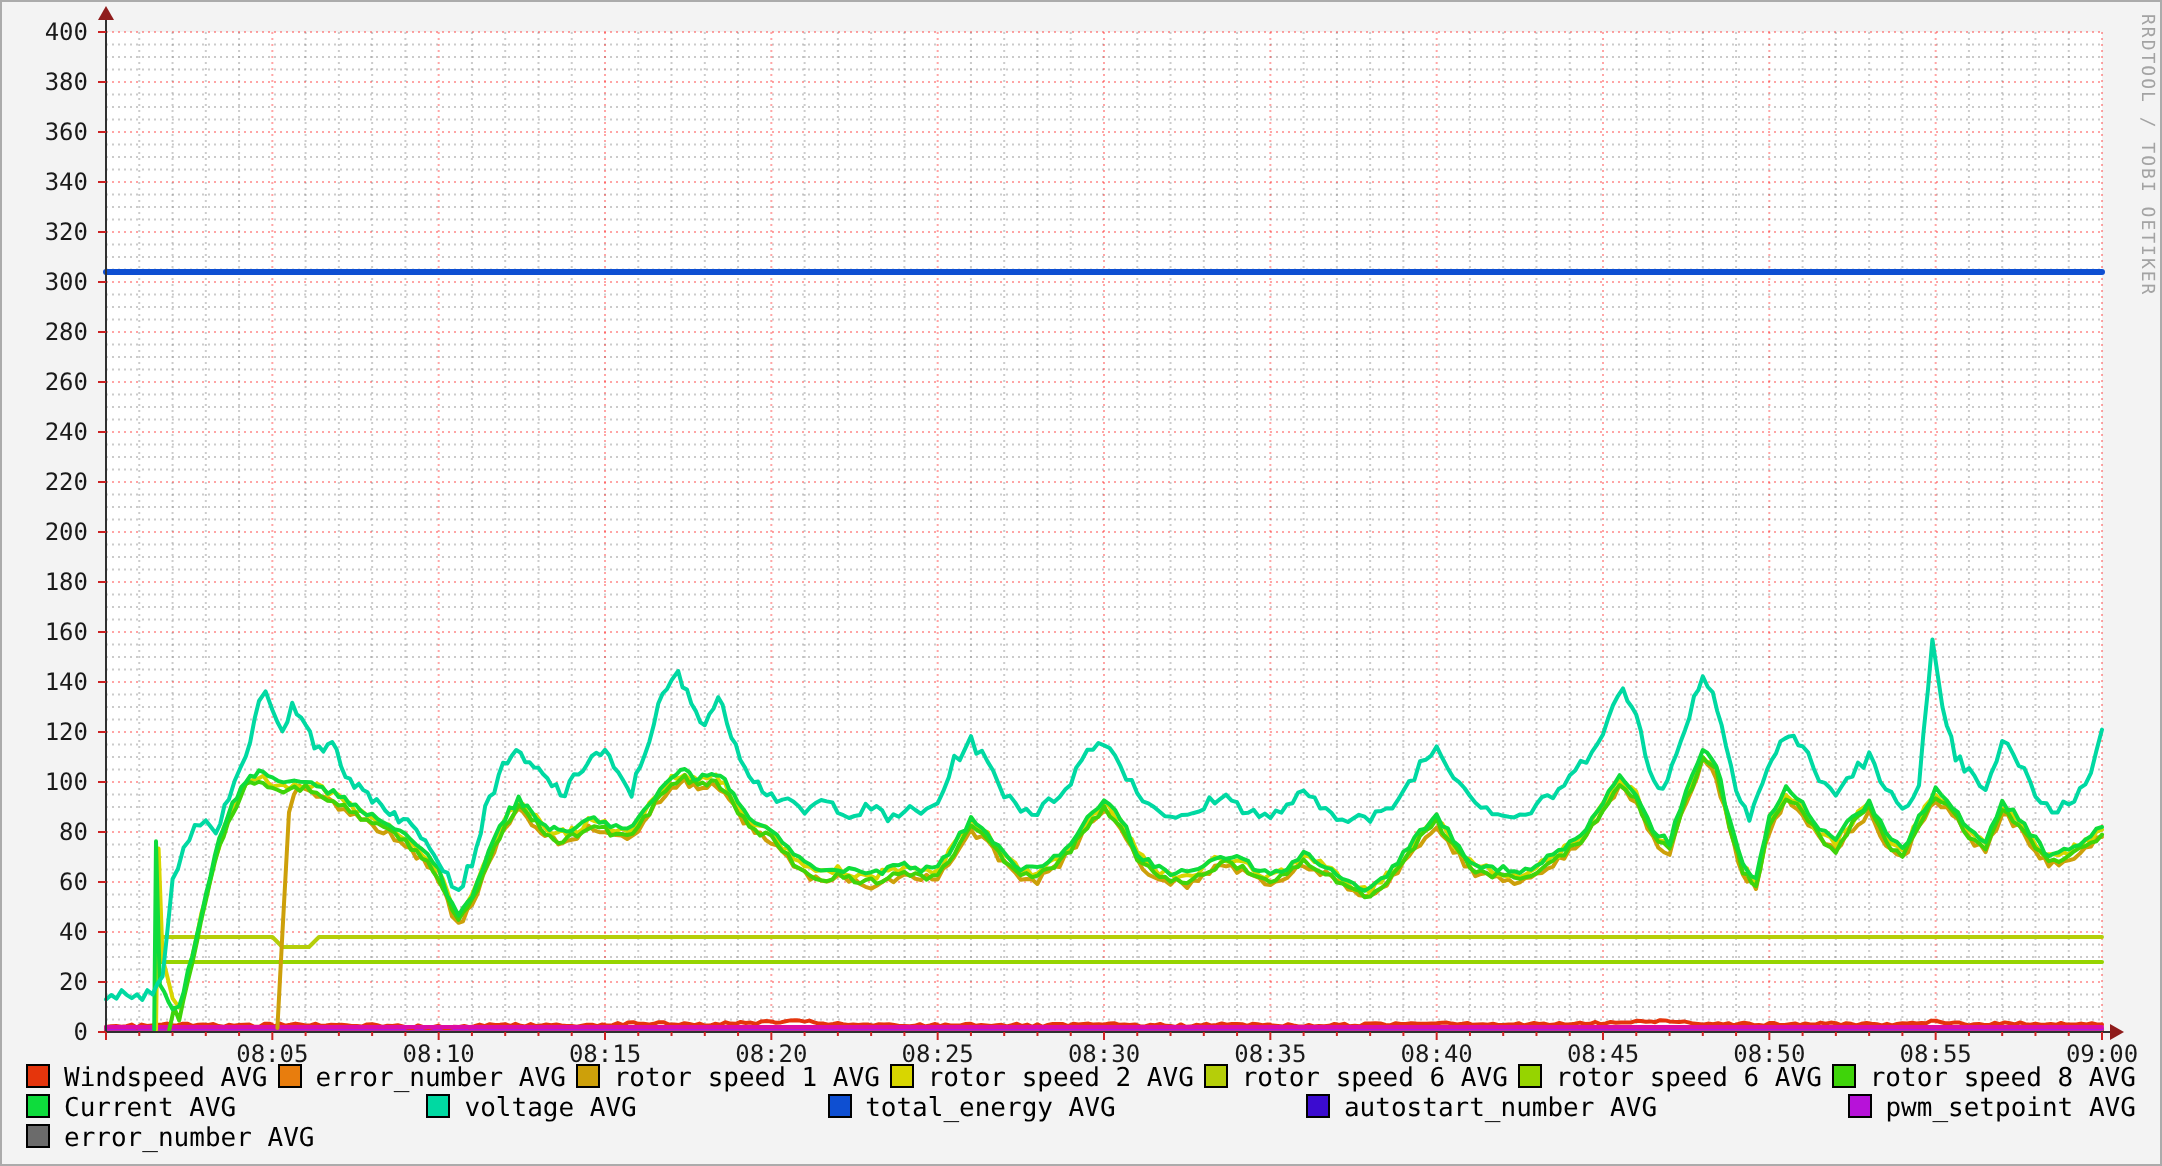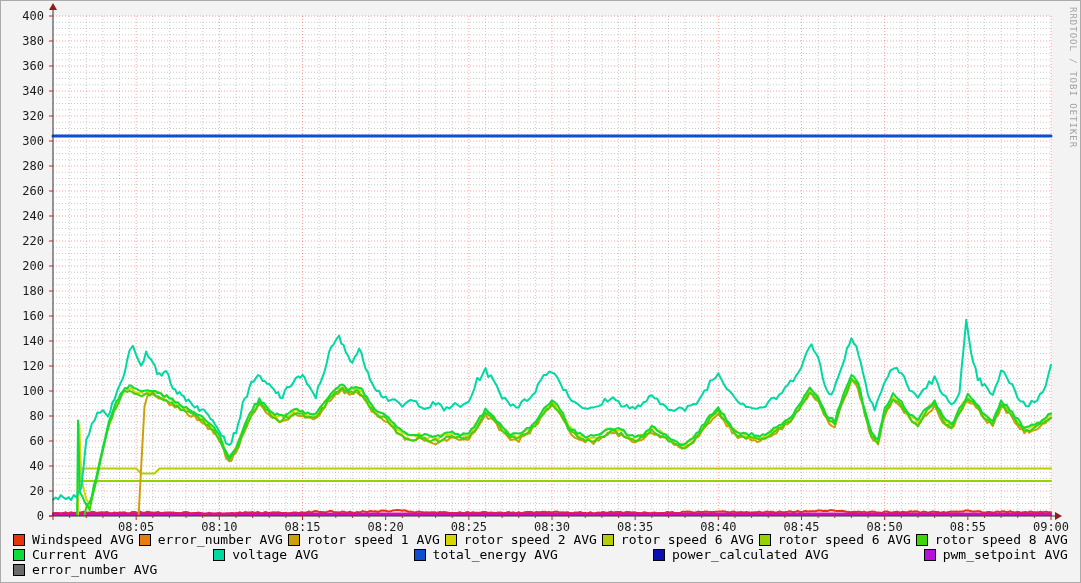--- a/index.html
+++ b/index.html
@@ -19,21 +19,21 @@
   }
   #legend{
     position:absolute;left:0;top:531px;width:1081px;
     font-size:13px;color:#000;
   }
   .legend-row{
     display:flex;justify-content:space-between;
     padding:0 14px 0 12px;height:15px;line-height:15px;
   }
   .legend-row.single{justify-content:flex-start;}
-  .legend-item{display:flex;align-items:center;white-space:nowrap;}
+  .legend-item{display:flex;align-items:flex-start;white-space:nowrap;}
   .swatch{
     display:inline-block;width:10px;height:10px;
     border:1px solid #000;margin-right:7px;flex:none;
   }
   text{font-family:"DejaVu Sans Mono","Liberation Mono",monospace;}
 </style>
 </head>
 <body>
 
 <div id="frame">
@@ -353,22 +353,22 @@
         </span>
         <span class="legend-item">
           <span class="swatch" style="background: rgb(0, 217, 162);"></span>
           <span>voltage AVG</span>
         </span>
         <span class="legend-item">
           <span class="swatch" style="background: rgb(14, 79, 210);"></span>
           <span>total_energy AVG</span>
         </span>
         <span class="legend-item">
-          <span class="swatch" style="background: rgb(10, 16, 176);"></span>
-          <span>power_calculated AVG</span>
+          <span class="swatch" style="background: rgb(59, 11, 208);"></span>
+          <span>autostart_number AVG</span>
         </span>
         <span class="legend-item">
           <span class="swatch" style="background: rgb(183, 18, 217);"></span>
           <span>pwm_setpoint AVG</span>
         </span>
       </div>
       <div class="legend-row single">
         <span class="legend-item">
           <span class="swatch" style="background: rgb(107, 107, 107);"></span>
           <span>error_number AVG</span>

